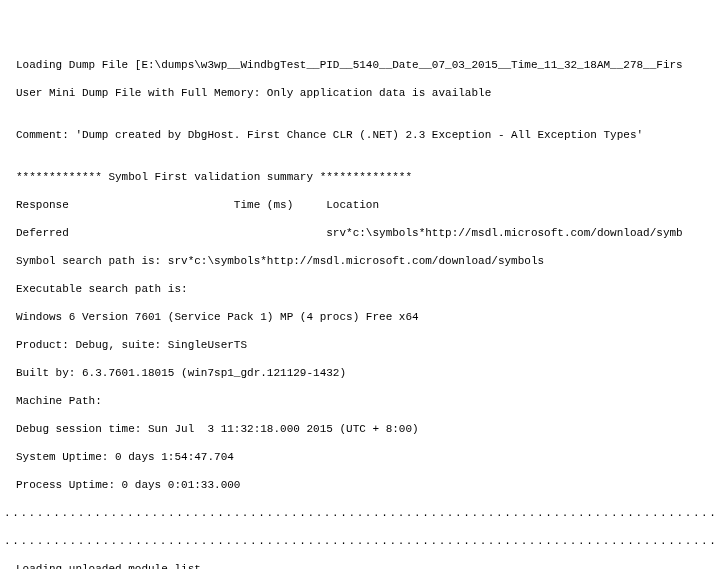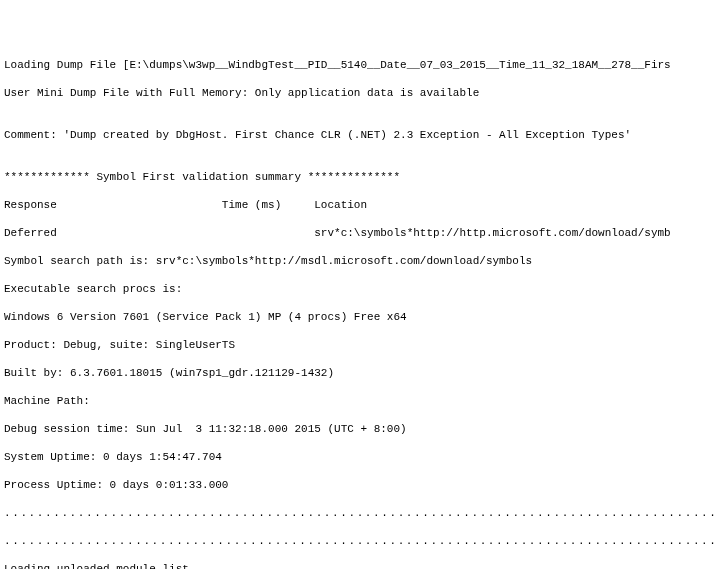--- a/index.html
+++ b/index.html
@@ -12,21 +12,21 @@
   }
   body {
     font-family: "Courier New", Courier, monospace;
     font-size: 11px;
     line-height: 14px;
     color: #000000;
     white-space: pre;
     padding: 2px 4px;
     box-sizing: border-box;
   }
-  .line { display: block; }
+  .line { display: block; margin-left: 12px; }
   .dotline {
     letter-spacing: 1.6px;
     color: #000;
     display: block;
     height: 14px;
     overflow: hidden;
     max-width: 712px;
   }
 </style>
 </head>
@@ -34,23 +34,23 @@
 
 
 
 <span class="line">Loading Dump File [E:\dumps\w3wp__WindbgTest__PID__5140__Date__07_03_2015__Time_11_32_18AM__278__Firs</span>
 <span class="line">User Mini Dump File with Full Memory: Only application data is available</span>
 <span class="line"></span>
 <span class="line">Comment: 'Dump created by DbgHost. First Chance CLR (.NET) 2.3 Exception - All Exception Types'</span>
 <span class="line"></span>
 <span class="line">************* Symbol First validation summary **************</span>
 <span class="line">Response                         Time (ms)     Location</span>
-<span class="line">Deferred                                       srv*c:\symbols*http://http.microsoft.com/download/symb</span>
+<span class="line">Deferred                                       srv*c:\symbols*http://msdl.microsoft.com/download/symb</span>
 <span class="line">Symbol search path is: srv*c:\symbols*http://msdl.microsoft.com/download/symbols</span>
-<span class="line">Executable search procs is:</span>
+<span class="line">Executable search path is:</span>
 <span class="line">Windows 6 Version 7601 (Service Pack 1) MP (4 procs) Free x64</span>
 <span class="line">Product: Debug, suite: SingleUserTS</span>
 <span class="line">Built by: 6.3.7601.18015 (win7sp1_gdr.121129-1432)</span>
 <span class="line">Machine Path:</span>
 <span class="line">Debug session time: Sun Jul  3 11:32:18.000 2015 (UTC + 8:00)</span>
 <span class="line">System Uptime: 0 days 1:54:47.704</span>
 <span class="line">Process Uptime: 0 days 0:01:33.000</span>
 <span class="dotline">.............................................................................................................</span>
 <span class="dotline">.............................................................................................................</span>
 <span class="line">Loading unloaded module list</span>

